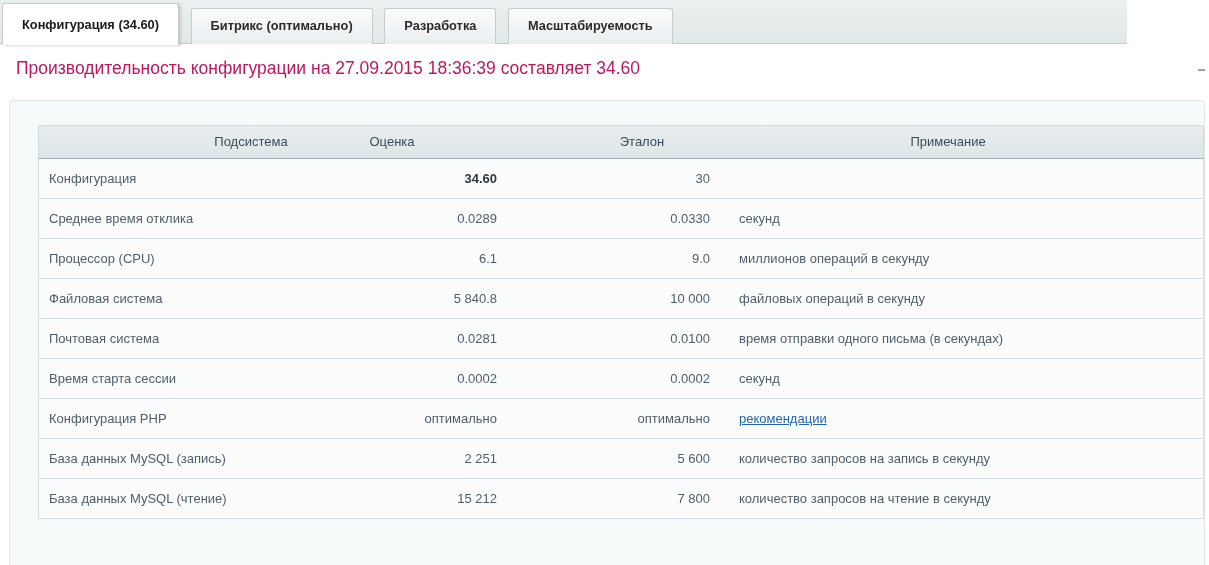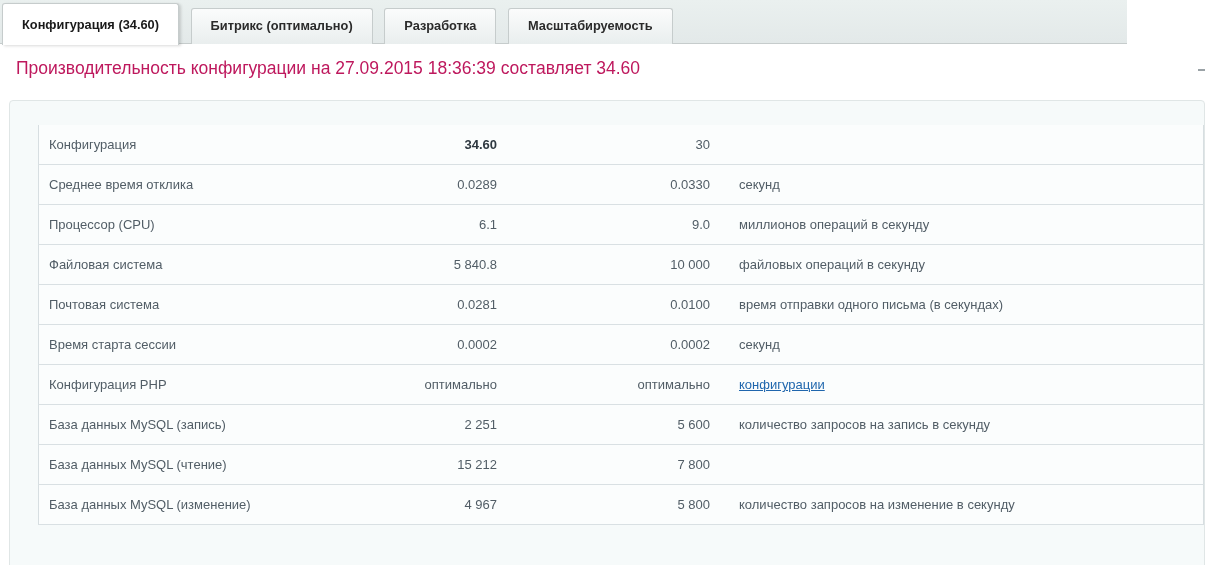--- a/index.html
+++ b/index.html
@@ -104,20 +104,26 @@
   <div class="tab inactive">
     <span>Масштабируемость</span>
   </div>
 </div>
 
 <div class="page-title">Производительность конфигурации на 27.09.2015 18:36:39 составляет 34.60</div>
 <div class="dash"></div>
 
 <div class="panel">
   <div class="ptable">
+    <div class="thead">
+      <span class="th th1">Подсистема</span>
+      <span class="th th2">Оценка</span>
+      <span class="th th3">Эталон</span>
+      <span class="th th4">Примечание</span>
+    </div>
     <div id="rows">
   <div class="trow">
     <span class="td c-sub">Конфигурация</span>
     <span class="td c-score score-bold">34.60</span>
     <span class="td c-ref">30</span>
     <span class="td c-note"></span>
   </div>
 
   <div class="trow">
     <span class="td c-sub">Среднее время отклика</span>
@@ -151,37 +157,32 @@
     <span class="td c-sub">Время старта сессии</span>
     <span class="td c-score">0.0002</span>
     <span class="td c-ref">0.0002</span>
     <span class="td c-note">секунд</span>
   </div>
 
   <div class="trow">
     <span class="td c-sub">Конфигурация PHP</span>
     <span class="td c-score">оптимально</span>
     <span class="td c-ref">оптимально</span>
-    <span class="td c-note note-link">конфигурации</span>
+    <span class="td c-note note-link">рекомендации</span>
   </div>
 
   <div class="trow">
     <span class="td c-sub">База данных MySQL (запись)</span>
     <span class="td c-score">2 251</span>
     <span class="td c-ref">5 600</span>
     <span class="td c-note">количество запросов на запись в секунду</span>
   </div>
 
   <div class="trow">
     <span class="td c-sub">База данных MySQL (чтение)</span>
     <span class="td c-score">15 212</span>
     <span class="td c-ref">7 800</span>
+    <span class="td c-note">количество запросов на чтение в секунду</span>
   </div>
 
-  <div class="trow">
-    <span class="td c-sub">База данных MySQL (изменение)</span>
-    <span class="td c-score">4 967</span>
-    <span class="td c-ref">5 800</span>
-    <span class="td c-note">количество запросов на изменение в секунду</span>
-  </div>
 </div>
   </div>
 </div>
 
 </body></html>

